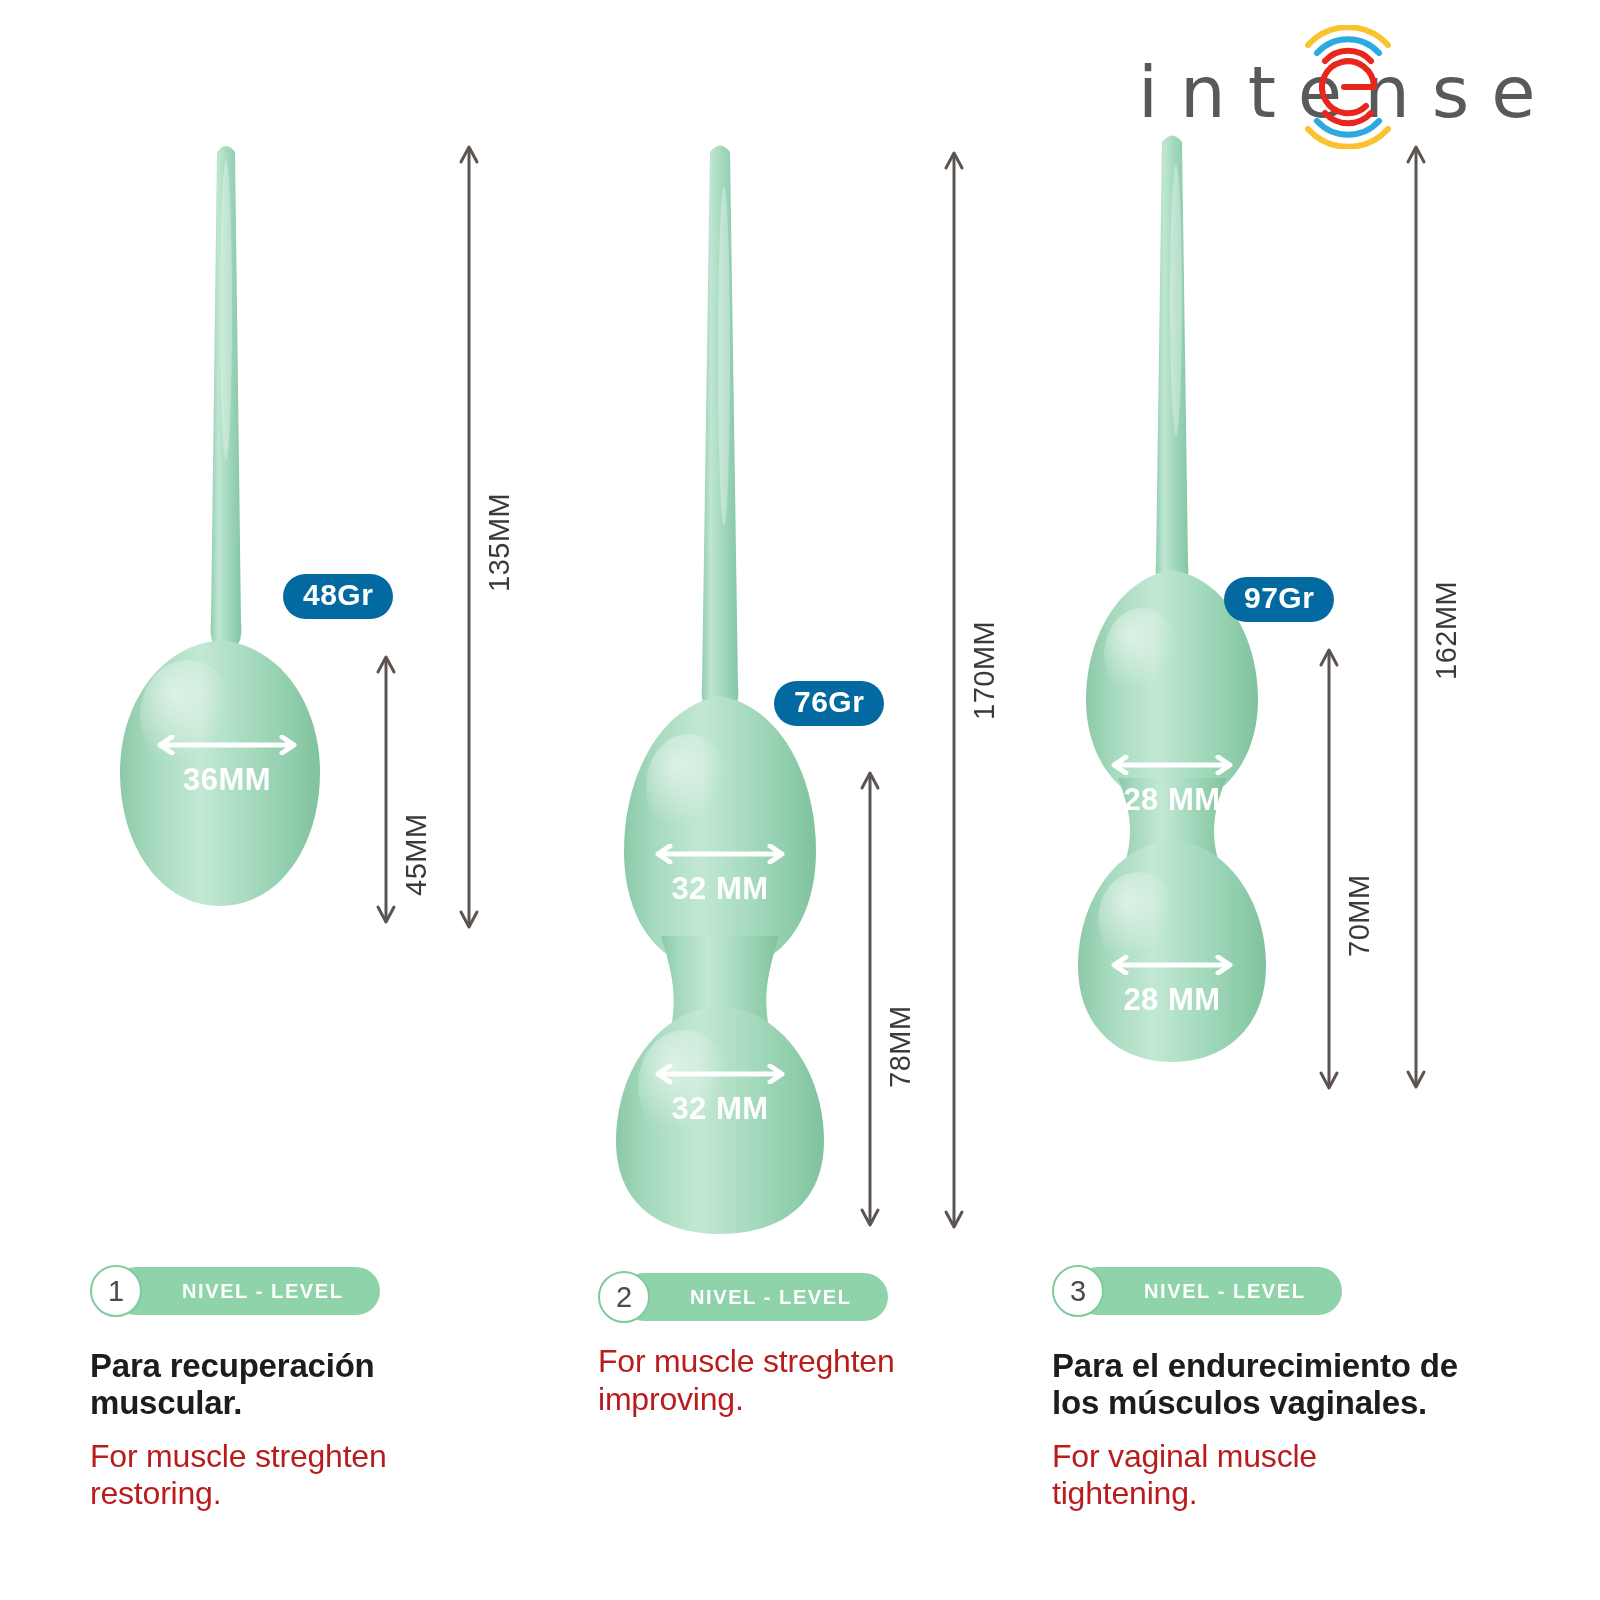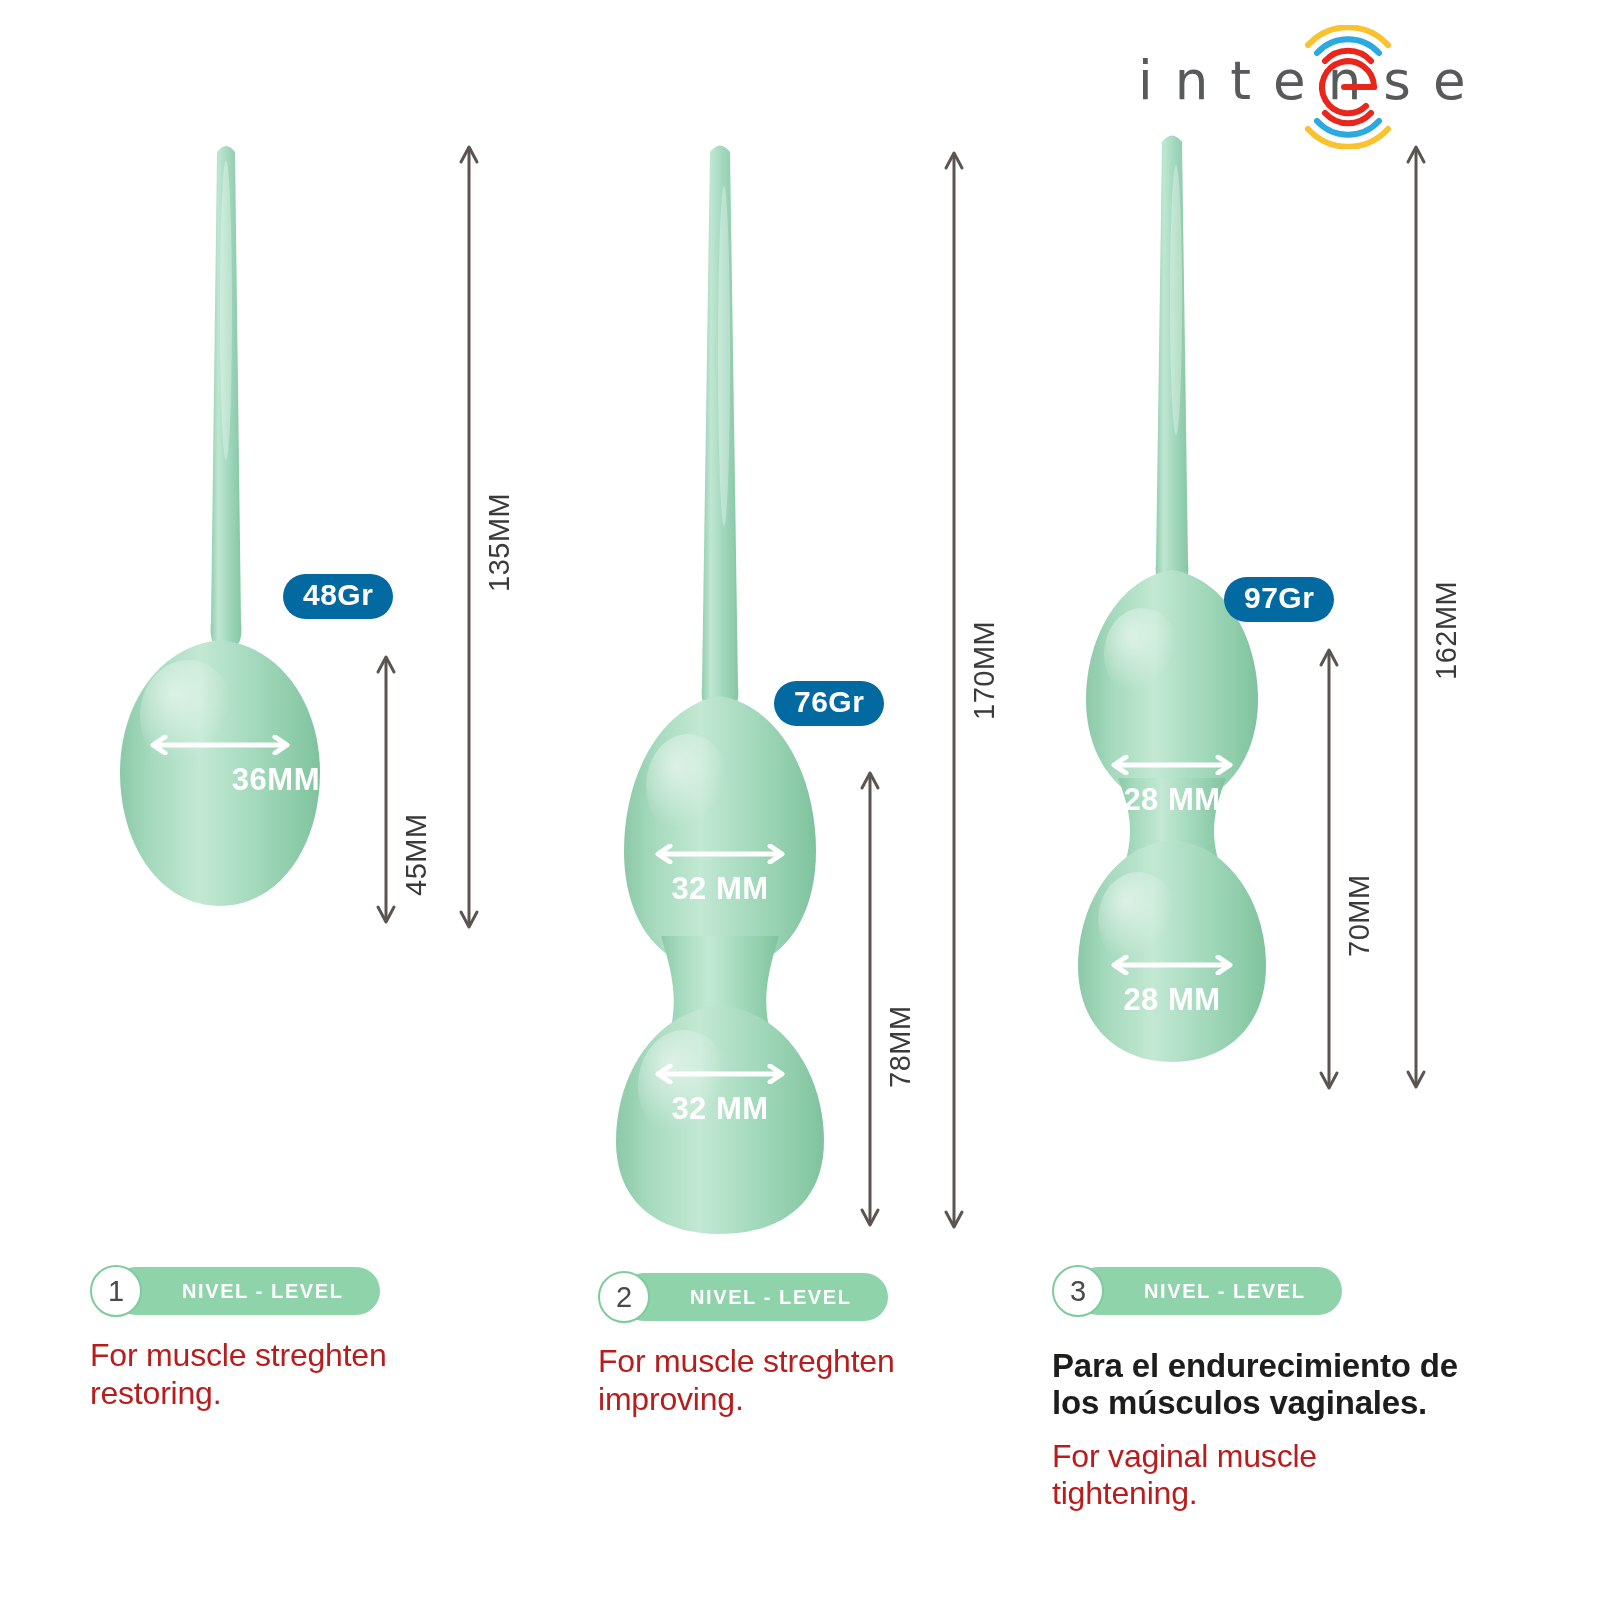--- a/index.html
+++ b/index.html
@@ -22,21 +22,21 @@
     top: 22px;
     left: 1138px;
     width: 450px;
     height: 130px;
   }
   .logo-wordmark {
     position: absolute;
     left: 0;
     top: 28px;
     font-family: "DejaVu Sans", sans-serif;
-    font-size: 53px;
+    font-size: 72px;
     font-weight: 400;
     letter-spacing: 22px;
     color: #58595b;
     white-space: pre;
   }
   .logo-rings {
     position: absolute;
     left: 148px;
     top: 3px;
     width: 124px;
@@ -237,21 +237,21 @@
              C 262 646 300 706 300 772
              C 300 848 258 906 200 906
              C 142 906 100 848 100 772
              C 100 706 138 646 200 640 Z" fill="url(#gBody)"></path>
     <ellipse cx="168" cy="716" rx="48" ry="56" fill="url(#gHL)"></ellipse>
     <ellipse cx="206" cy="310" rx="6" ry="150" fill="#ffffff" opacity="0.32"></ellipse>
   </svg>
 
   <div class="weight-badge" style="left:263px; top:574px;">48Gr</div>
 
-  <div class="width-caption" style="left:100px; top:735px; width:200px;text-align:right;">
+  <div class="width-caption" style="left:107px; top:735px; width:200px;">
     <svg class="wc-arrow" width="150" height="20" viewBox="0 0 150 20">
       <line x1="10" y1="10" x2="140" y2="10" stroke="#ffffff" stroke-width="5" stroke-linecap="round"></line>
       <polyline points="20,2 8,10 20,18" fill="none" stroke="#ffffff" stroke-width="5" stroke-linecap="round" stroke-linejoin="round"></polyline>
       <polyline points="130,2 142,10 130,18" fill="none" stroke="#ffffff" stroke-width="5" stroke-linecap="round" stroke-linejoin="round"></polyline>
     </svg>
     <span class="wc-text">36MM</span>
   </div>
 
   <div class="dim" style="left:354px; top:652px;">
     <svg width="24" height="275" viewBox="0 0 24 275">
@@ -271,20 +271,22 @@
     <span class="dim-label" style="top:450px;">135MM</span>
   </div>
 
   <div class="level-block">
     <div class="level-pill-wrap">
       <div class="level-pill">
         <span class="level-pill-text">NIVEL - LEVEL</span>
       </div>
       <div class="level-circle">1</div>
     </div>
+    <div class="level-title">Para recuperación
+muscular.</div>
     <div class="level-sub">For muscle streghten
 restoring.</div>
   </div>
 </div>
 
 <div class="column" id="column-2">
 
   <svg class="product-art" width="470" height="1250" viewBox="0 0 470 1250">
 
     <path d="M182 146 q10 -13 20 0 l8 535 q3 26 -18 26 q-21 0 -18 -26 Z" fill="url(#gStem)"></path>

